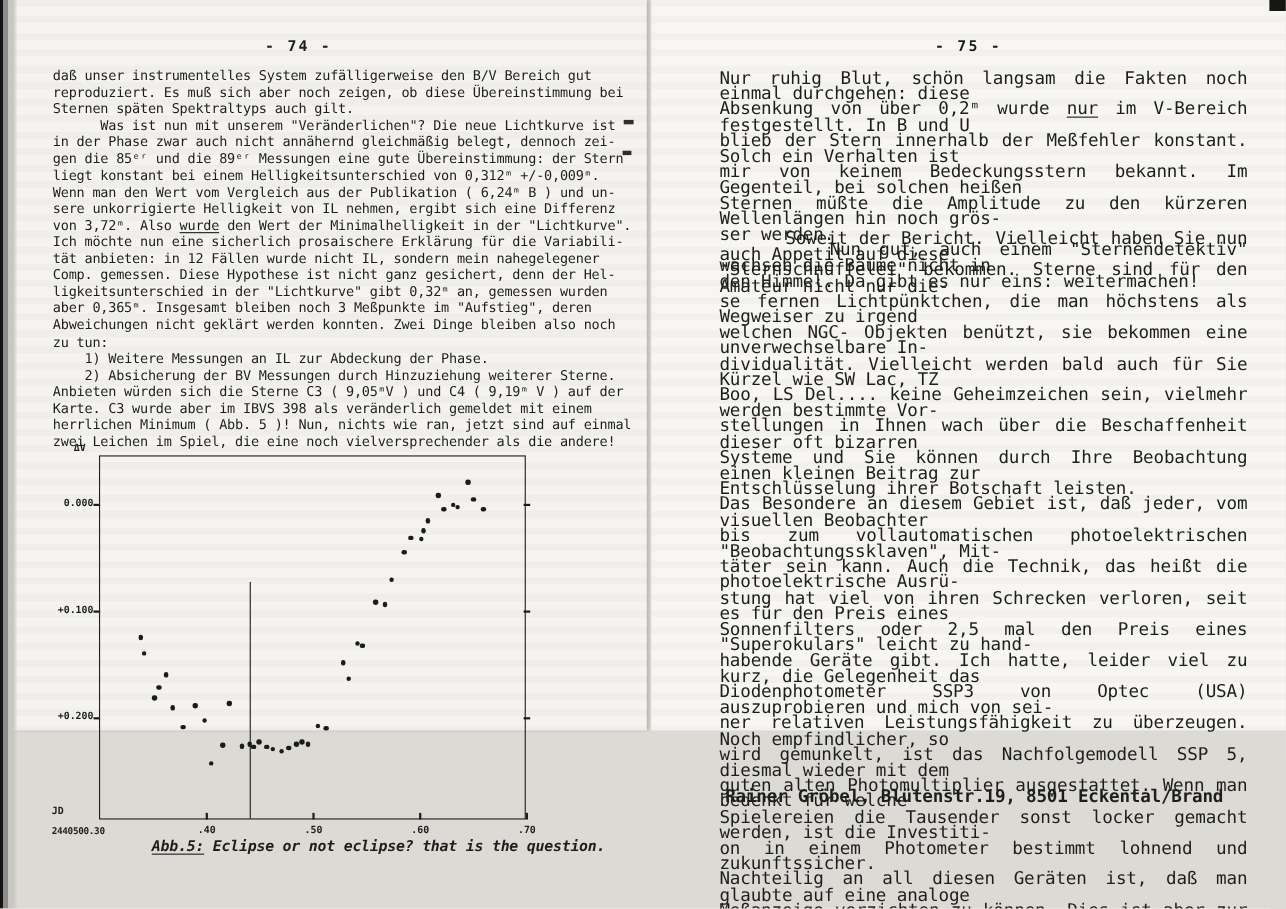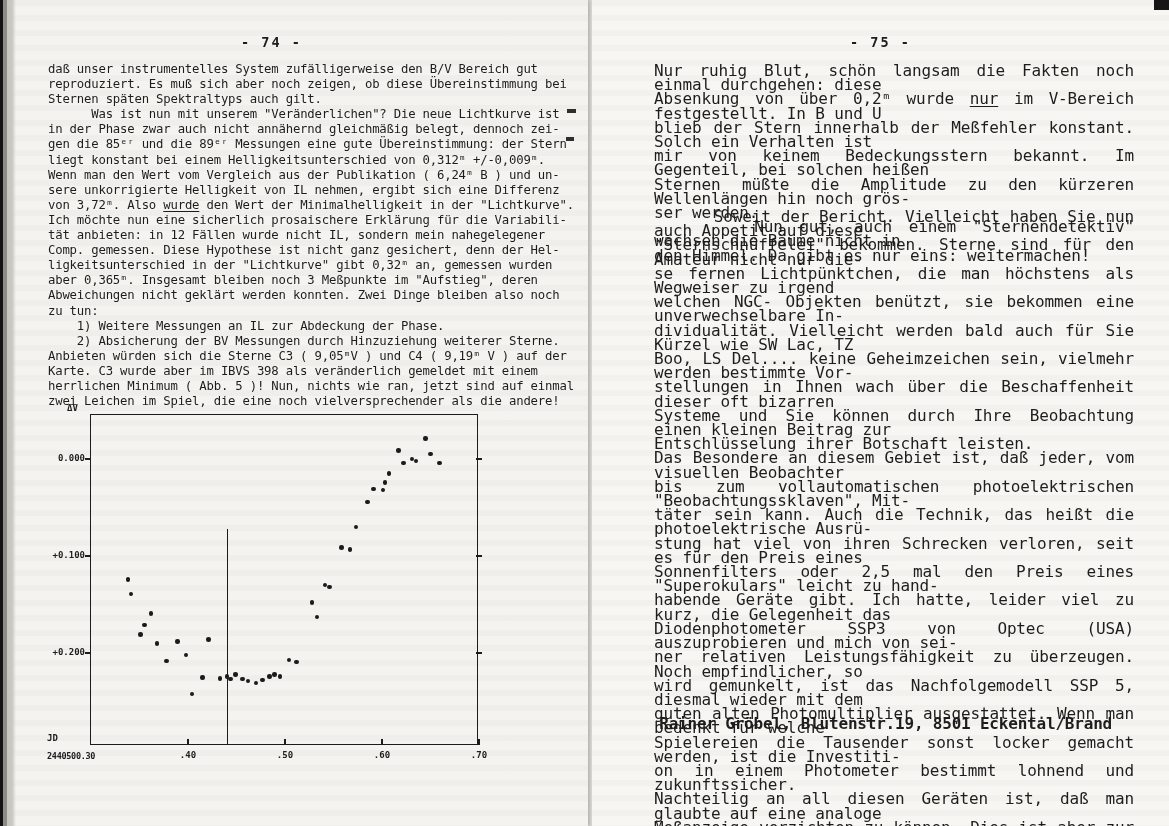--- a/index.html
+++ b/index.html
@@ -10,21 +10,21 @@
     overflow:hidden;
     font-family:"DejaVu Sans Mono", monospace;
     color:#1d1d1d;
   }
   
   #scan::before{
     content:"";position:absolute;left:0;top:0;width:16px;height:100%;
     background:linear-gradient(90deg,#141414 0 3px,#8f8d88 3px 7px,#c9c7c2 7px 12px,rgba(0,0,0,0) 16px);
     z-index:5;pointer-events:none;
   }
-  .page{position:absolute;top:0;height:826px;}
+  .page{position:absolute;top:0;height:664px;}
   #page-left{left:8px;width:580px;background:#f4f3ef;box-shadow:2px 0 3px rgba(0,0,0,.18);}
   #page-right{left:592px;width:577px;background:#f7f6f2;}
   
   .ghost{
     position:absolute;inset:0;pointer-events:none;
     background:repeating-linear-gradient(180deg,rgba(100,100,100,.05) 0 6px,rgba(0,0,0,0) 6px 15px);
     opacity:.7;
   }
   .pagenum{
     position:absolute;top:34px;font-weight:bold;font-size:13.5px;letter-spacing:2px;
@@ -171,20 +171,21 @@
         <div class="xtick" style="left: 96.25px; top: 323.5px;"></div>
         <div class="xlab" style="left: 82px; top: 335px;">.40</div>
         <div class="xtick" style="left: 193.25px; top: 323.5px;"></div>
         <div class="xlab" style="left: 179px; top: 335px;">.50</div>
         <div class="xtick" style="left: 290.25px; top: 323.5px;"></div>
         <div class="xlab" style="left: 276px; top: 335px;">.60</div>
         <div class="xtick" style="left: 387.25px; top: 323.5px;"></div>
         <div class="xlab" style="left: 373px; top: 335px;">.70</div>
       </div>
 
+    <div id="caption"><u>Abb.5:</u> Eclipse or not eclipse? that is the question.</div>
   </div>
 
   <div class="page" id="page-right">
     <div class="ghost"></div>
 
     <div class="pagenum">- 75 -</div>
 
     <div class="bodytext" id="right-body-1">Nur ruhig Blut, schön langsam die Fakten noch einmal durchgehen: diese
 Absenkung von über 0,2ᵐ wurde <u>nur</u> im V-Bereich festgestellt. In B und U
 blieb der Stern innerhalb der Meßfehler konstant. Solch ein Verhalten ist

